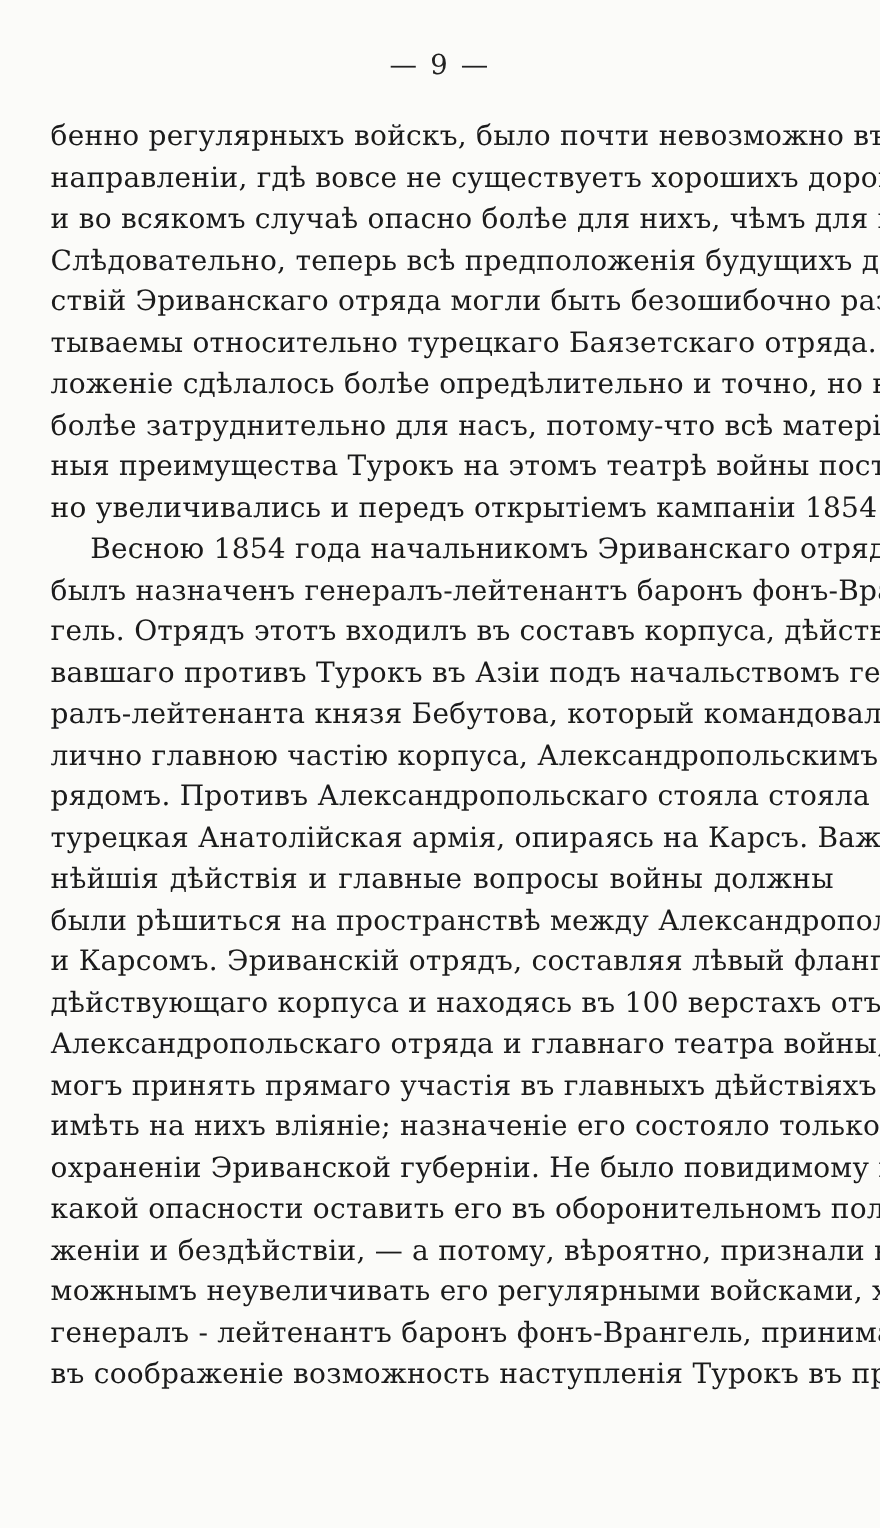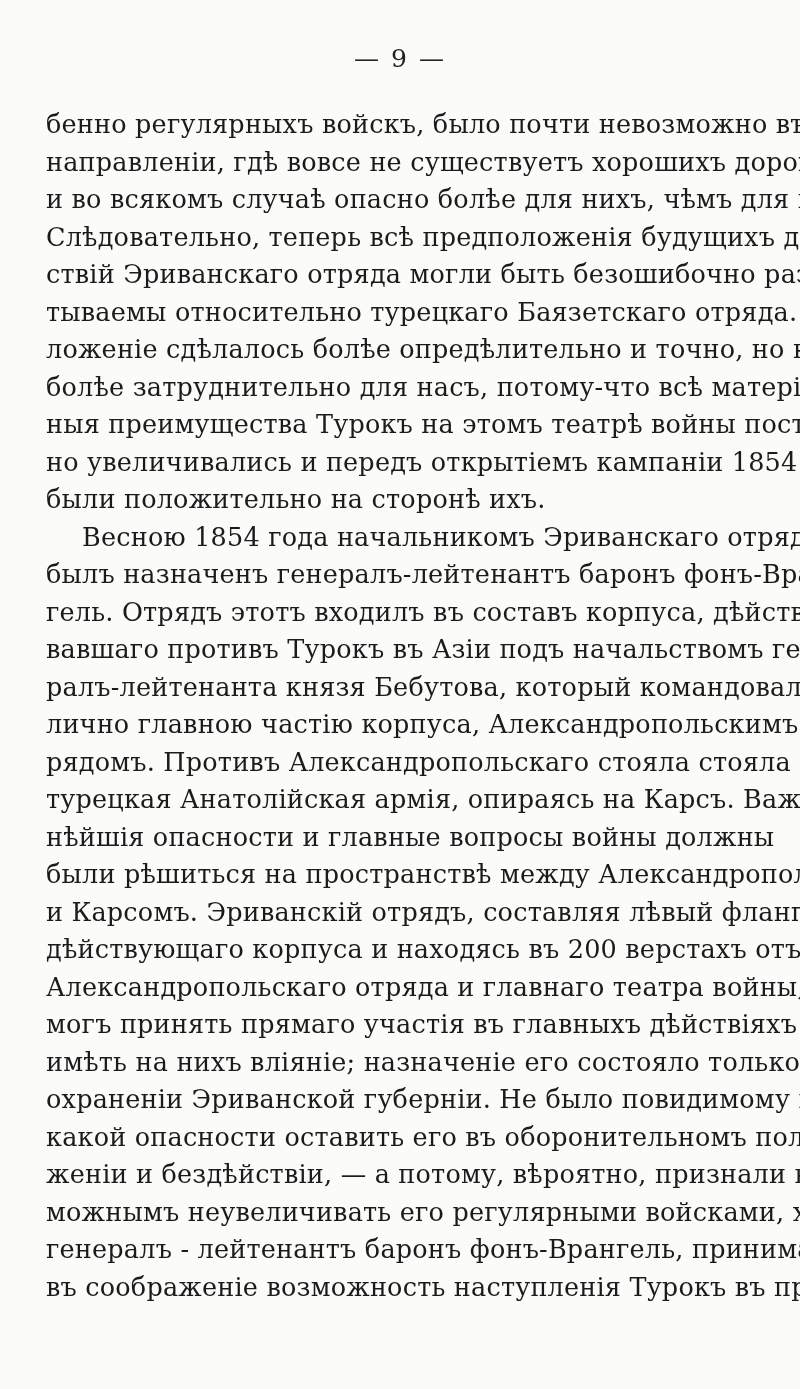--- a/index.html
+++ b/index.html
@@ -56,33 +56,32 @@
       <div class="line">бенно регулярныхъ войскъ, было почти невозможно въ этомъ</div>
       <div class="line">направленіи, гдѣ вовсе не существуетъ хорошихъ дорогъ,</div>
       <div class="line">и во всякомъ случаѣ опасно болѣе для нихъ, чѣмъ для насъ.</div>
       <div class="line">Слѣдовательно, теперь всѣ предположенія будущихъ дѣй-</div>
       <div class="line">ствій Эриванскаго отряда могли быть безошибочно разсчи-</div>
       <div class="line">тываемы относительно турецкаго Баязетскаго отряда. По-</div>
       <div class="line">ложеніе сдѣлалось болѣе опредѣлительно и точно, но вмѣ-</div>
       <div class="line">болѣе затруднительно для насъ, потому-что всѣ матеріаль-</div>
       <div class="line">ныя преимущества Турокъ на этомъ театрѣ войны постоян-</div>
       <div class="line">но увеличивались и передъ открытіемъ кампаніи 1854 года</div>
-      <div class="line endline">были положительно на сторонѣ ихъ.</div>
       <div class="line indent">Весною 1854 года начальникомъ Эриванскаго отряда</div>
       <div class="line">былъ назначенъ генералъ-лейтенантъ баронъ фонъ-Вран-</div>
       <div class="line">гель. Отрядъ этотъ входилъ въ составъ корпуса, дѣйство-</div>
       <div class="line">вавшаго противъ Турокъ въ Азіи подъ начальствомъ гене-</div>
       <div class="line">ралъ-лейтенанта князя Бебутова, который командовалъ</div>
       <div class="line">лично главною частію корпуса, Александропольскимъ от-</div>
       <div class="line">рядомъ. Противъ Александропольскаго стояла стояла</div>
       <div class="line">турецкая Анатолійская армія, опираясь на Карсъ. Важ-</div>
-      <div class="line">нѣйшія опасности и главные вопросы войны должны</div>
+      <div class="line">нѣйшія дѣйствія и главные вопросы войны должны</div>
       <div class="line">были рѣшиться на пространствѣ между Александрополемъ</div>
       <div class="line">и Карсомъ. Эриванскій отрядъ, составляя лѣвый флангъ</div>
-      <div class="line">дѣйствующаго корпуса и находясь въ 200 верстахъ отъ</div>
+      <div class="line">дѣйствующаго корпуса и находясь въ 100 верстахъ отъ</div>
       <div class="line">Александропольскаго отряда и главнаго театра войны, не</div>
       <div class="line">могъ принять прямаго участія въ главныхъ дѣйствіяхъ и даже</div>
       <div class="line">имѣть на нихъ вліяніе; назначеніе его состояло только въ</div>
       <div class="line">охраненіи Эриванской губерніи. Не было повидимому ни-</div>
       <div class="line">какой опасности оставить его въ оборонительномъ поло-</div>
       <div class="line">женіи и бездѣйствіи, — а потому, вѣроятно, признали воз-</div>
       <div class="line">можнымъ неувеличивать его регулярными войсками, хотя</div>
       <div class="line">генералъ - лейтенантъ баронъ фонъ-Врангель, принимая</div>
       <div class="line">въ соображеніе возможность наступленія Турокъ въ пре-</div>
     </div>

